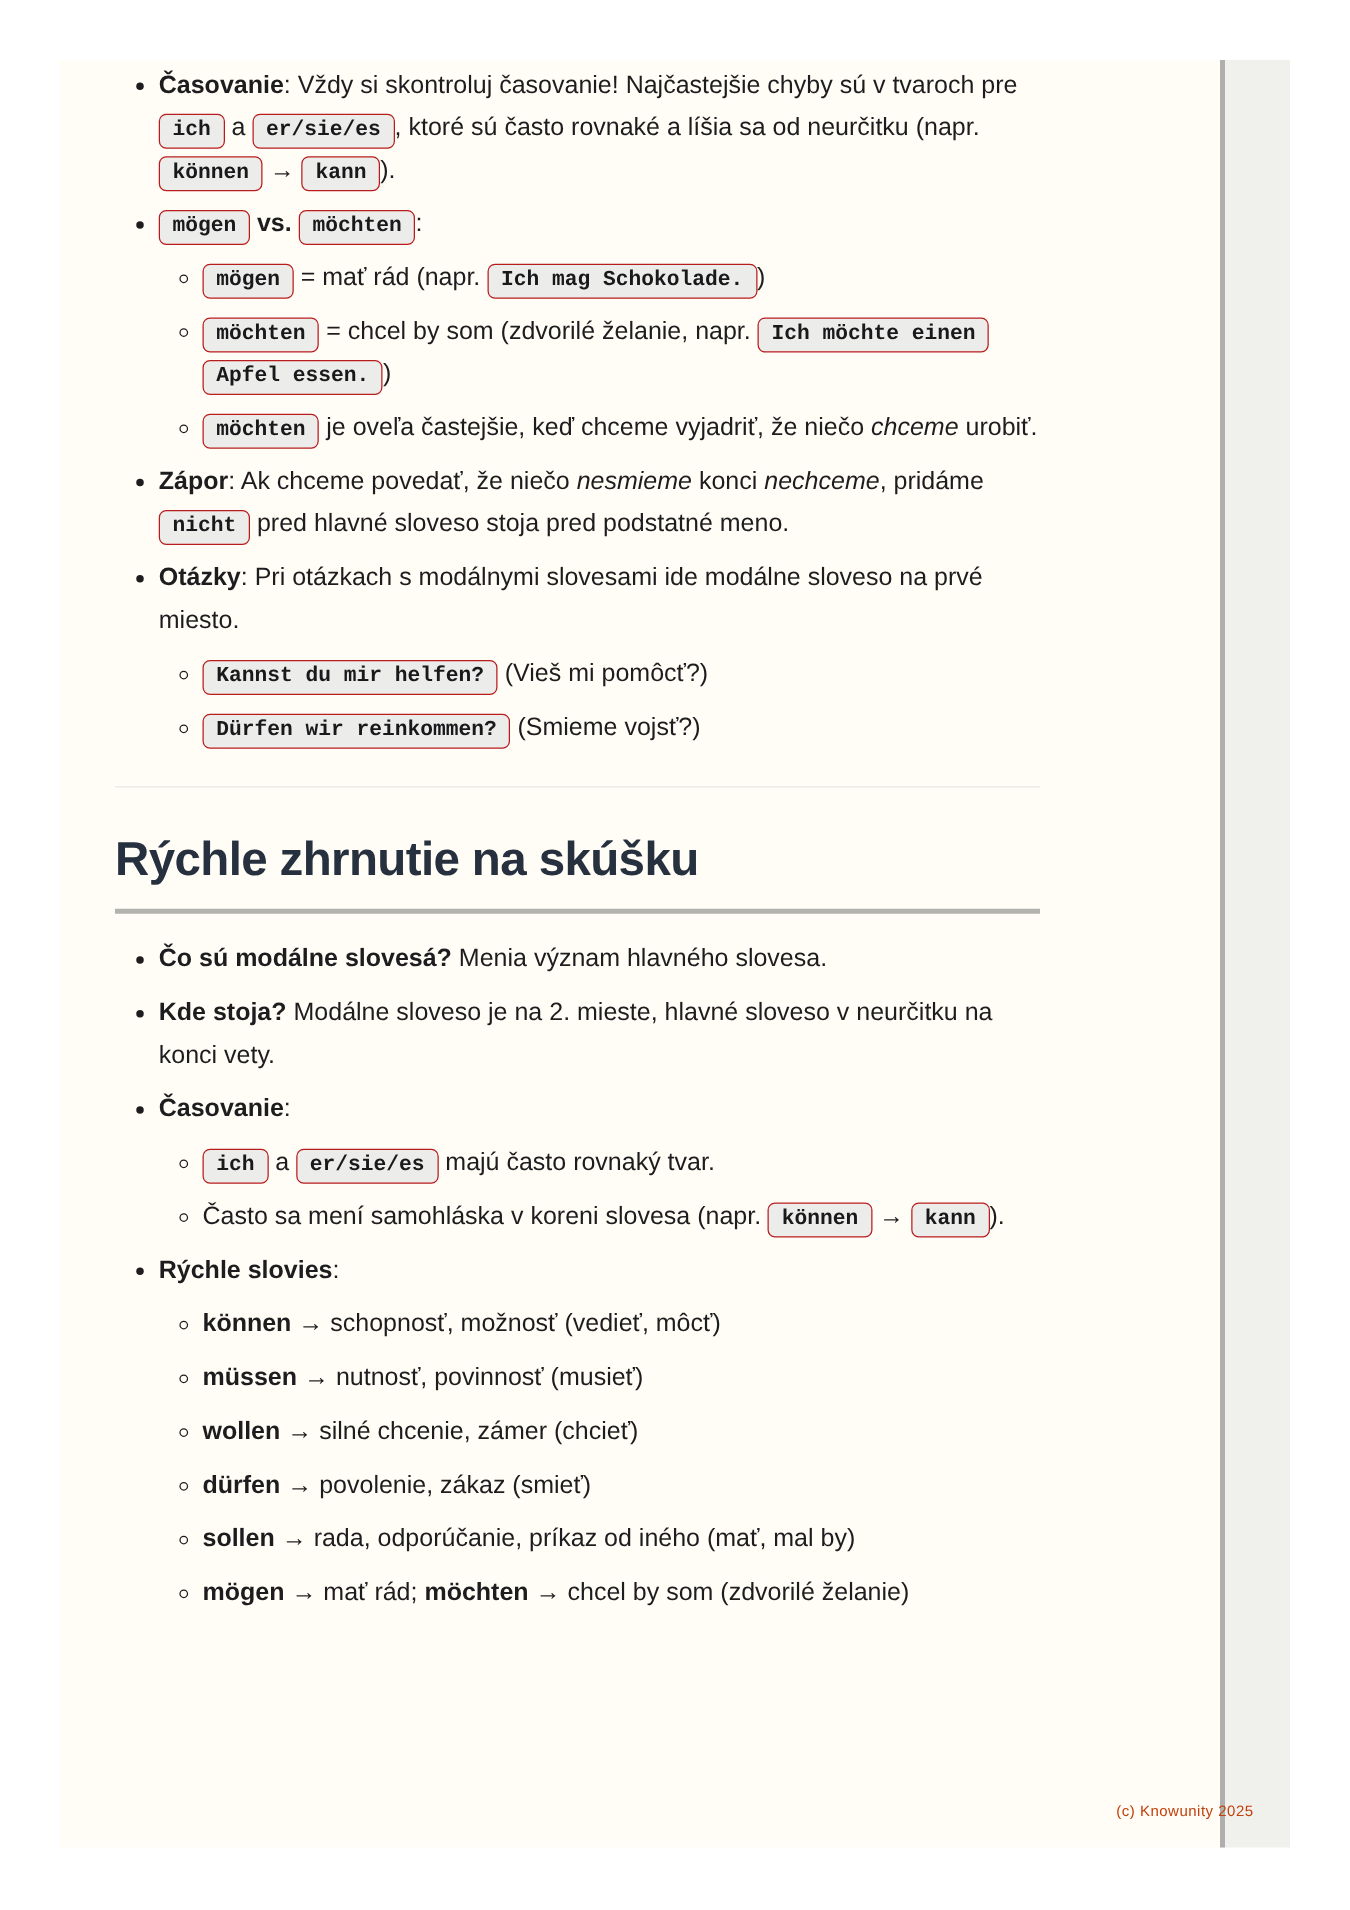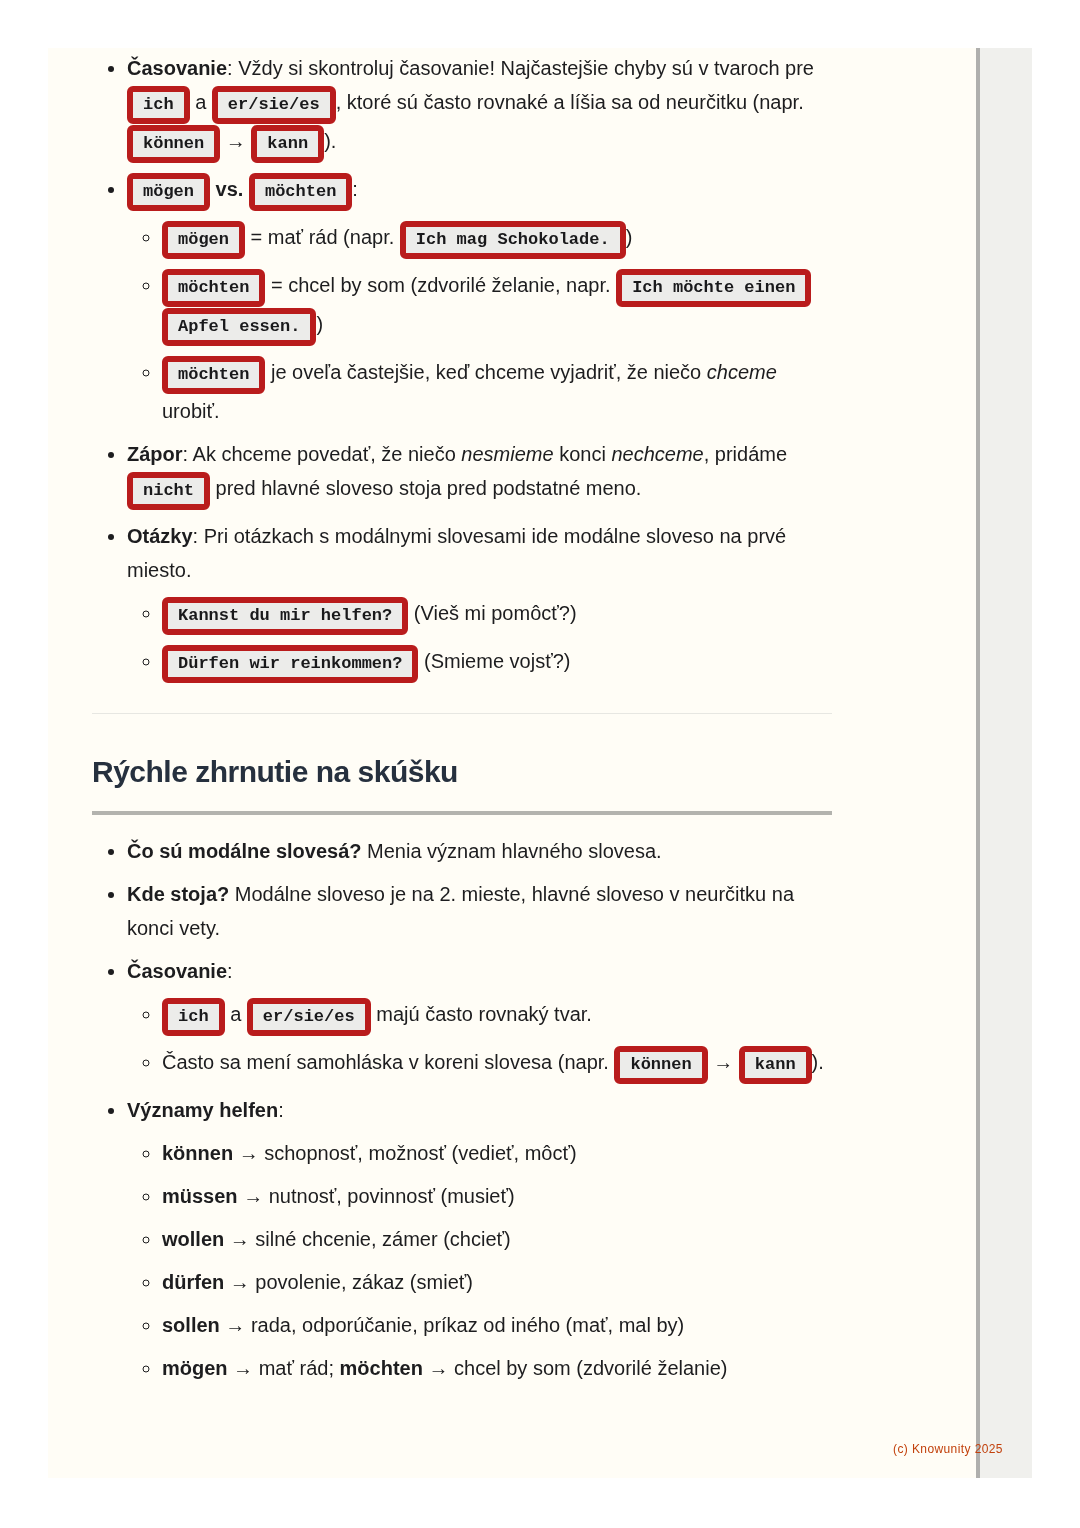--- a/index.html
+++ b/index.html
@@ -31,34 +31,34 @@
   strong { font-weight:700;text-align:right; }
   em { font-style:italic; }
   .chip {
     display:inline-block;
     font-family:"Liberation Mono","DejaVu Sans Mono",monospace;
     font-weight:700;
     font-size:17px;
     line-height:22px;
     color:#19191b;
     background:#ececea;
-    border:6px solid #b91c1c;
+    border:1px solid #b91c1c;
     border-radius:6px;
     padding:2px 10px;
     vertical-align:baseline;
     white-space:nowrap;
   }
   hr.divider {
     border:0;
     border-top:1px solid #e7e7e2;
     margin:30px 0 0;
   }
   h1.summary {
     margin:34px 0 0;
-    font-size:30px;
+    font-size:38px;
     line-height:48px;
     font-weight:700;
     color:#26303e;
     padding-bottom:15px;
     border-bottom:4px solid #b3b3ae;
     letter-spacing:-0.5px;
   }
   p.intro { margin:26px 0 0; }
   ul.summary-list { margin-top:19px; }
   .gutter {
@@ -116,21 +116,21 @@
 
     <li><strong>Kde stoja?</strong><span> Modálne sloveso je na 2. mieste, hlavné sloveso v neurčitku na konci vety.</span></li>
 
     <li><strong>Časovanie</strong><span>:</span>
       <ul class="l2">
         <li><code class="chip">ich</code><span> a </span><code class="chip">er/sie/es</code><span> majú často rovnaký tvar.</span></li>
         <li><span>Často sa mení samohláska v koreni slovesa (napr. </span><code class="chip">können</code><span> → </span><code class="chip">kann</code><span>).</span></li>
       </ul>
     </li>
 
-    <li><strong>Významy helfen</strong><span>:</span>
+    <li><strong>Rýchle slovies</strong><span>:</span>
       <ul class="l2">
         <li><strong>können</strong><span> → schopnosť, možnosť (vedieť, môcť)</span></li>
         <li><strong>müssen</strong><span> → nutnosť, povinnosť (musieť)</span></li>
         <li><strong>wollen</strong><span> → silné chcenie, zámer (chcieť)</span></li>
         <li><strong>dürfen</strong><span> → povolenie, zákaz (smieť)</span></li>
         <li><strong>sollen</strong><span> → rada, odporúčanie, príkaz od iného (mať, mal by)</span></li>
         <li><strong>mögen</strong><span> → mať rád; </span><strong>möchten</strong><span> → chcel by som (zdvorilé želanie)</span></li>
       </ul>
     </li>
   </ul>

